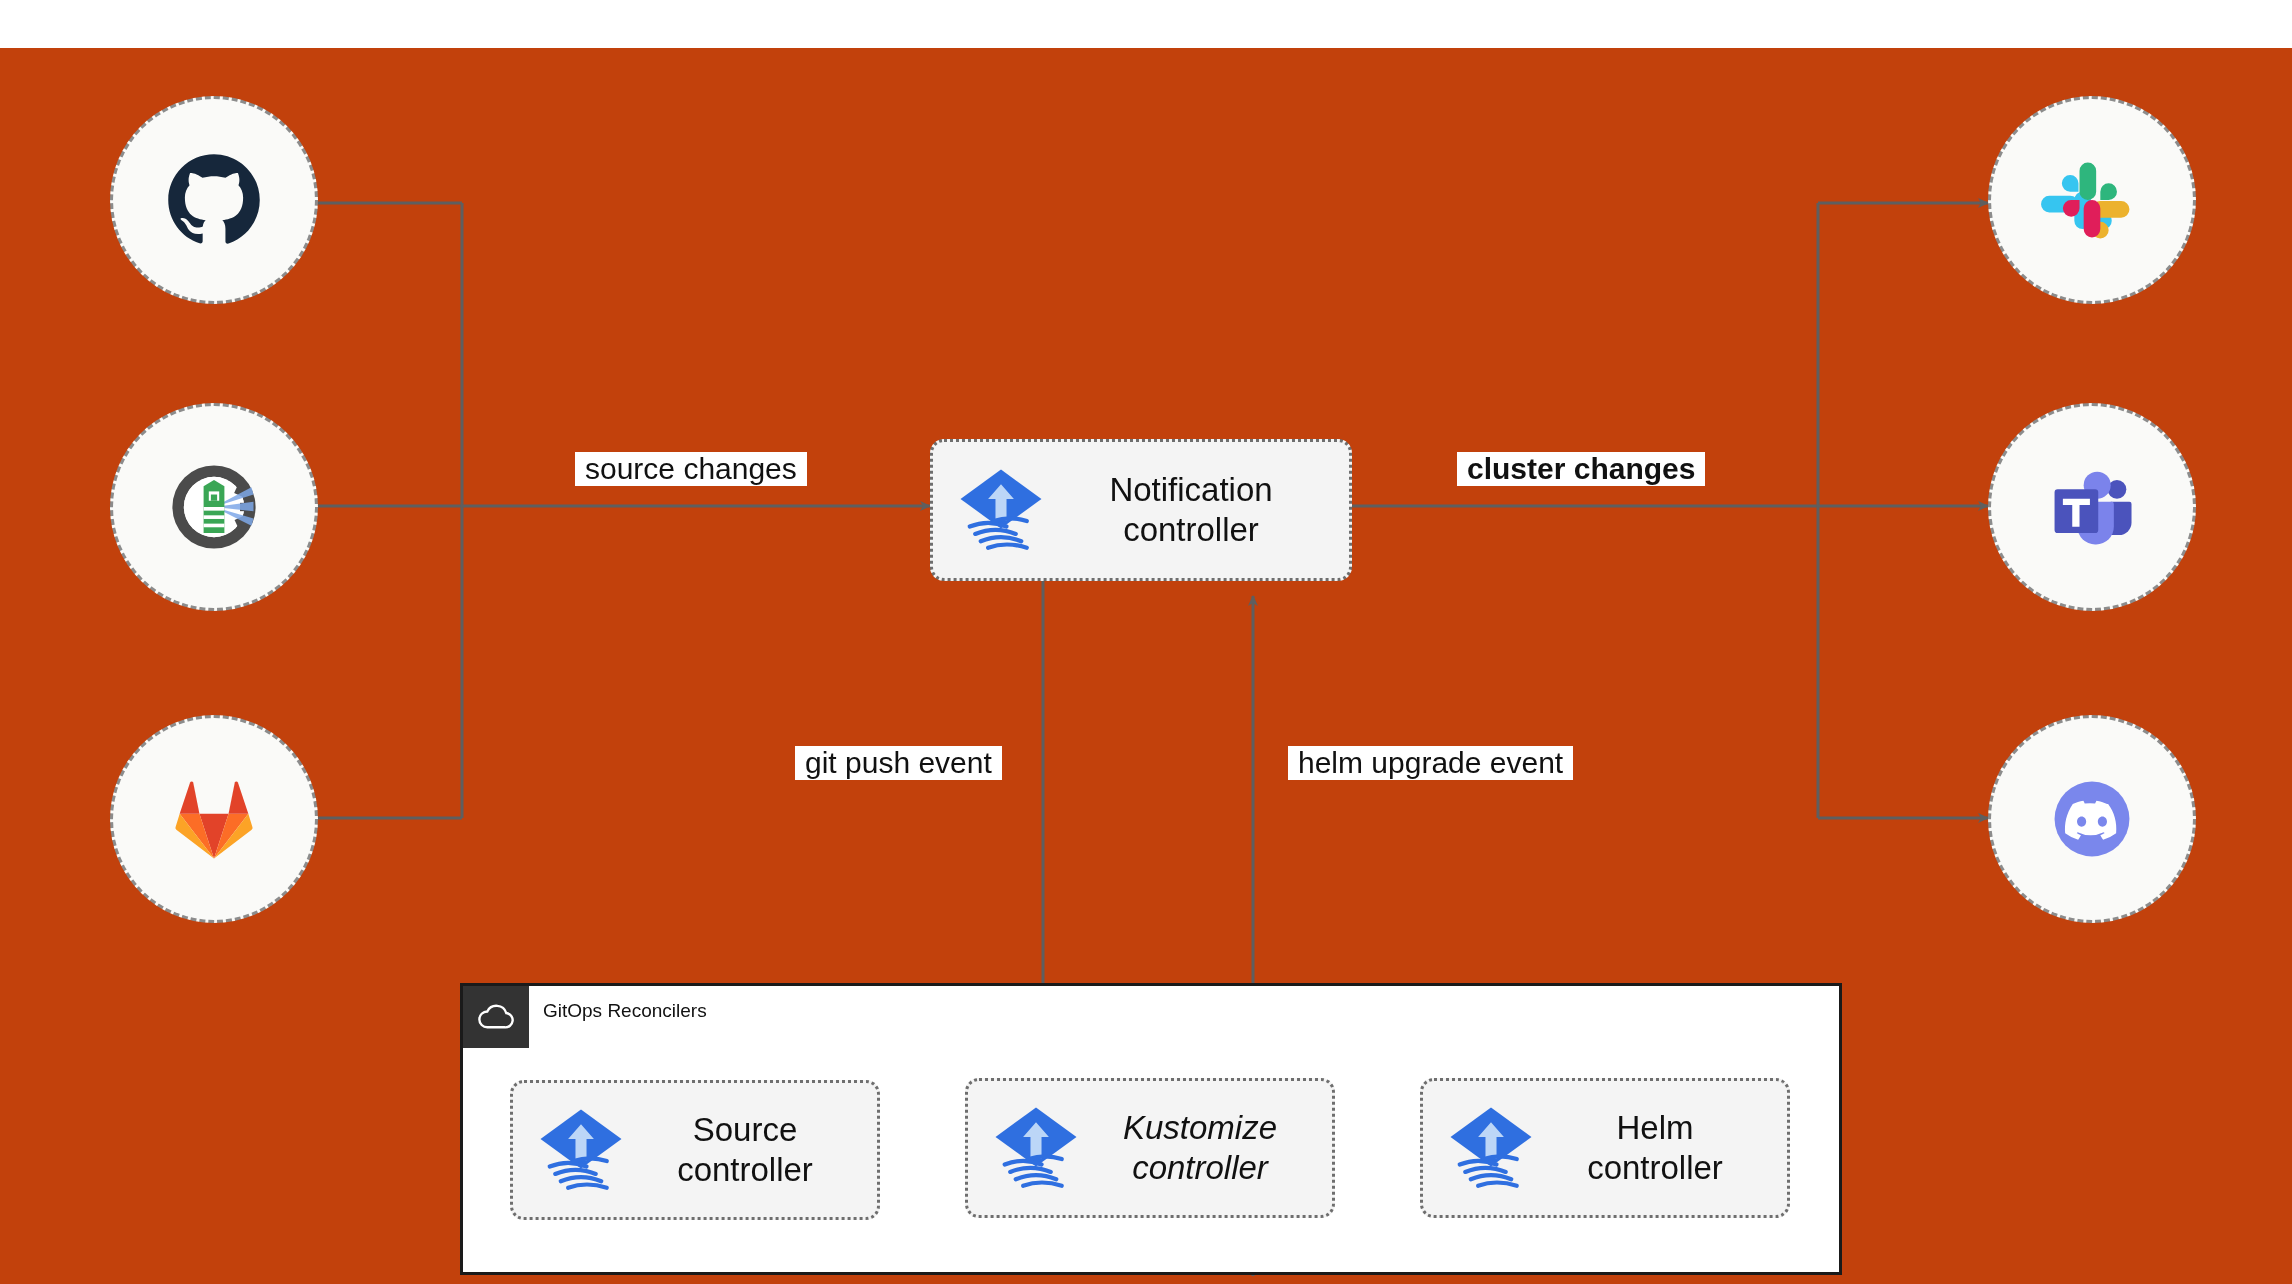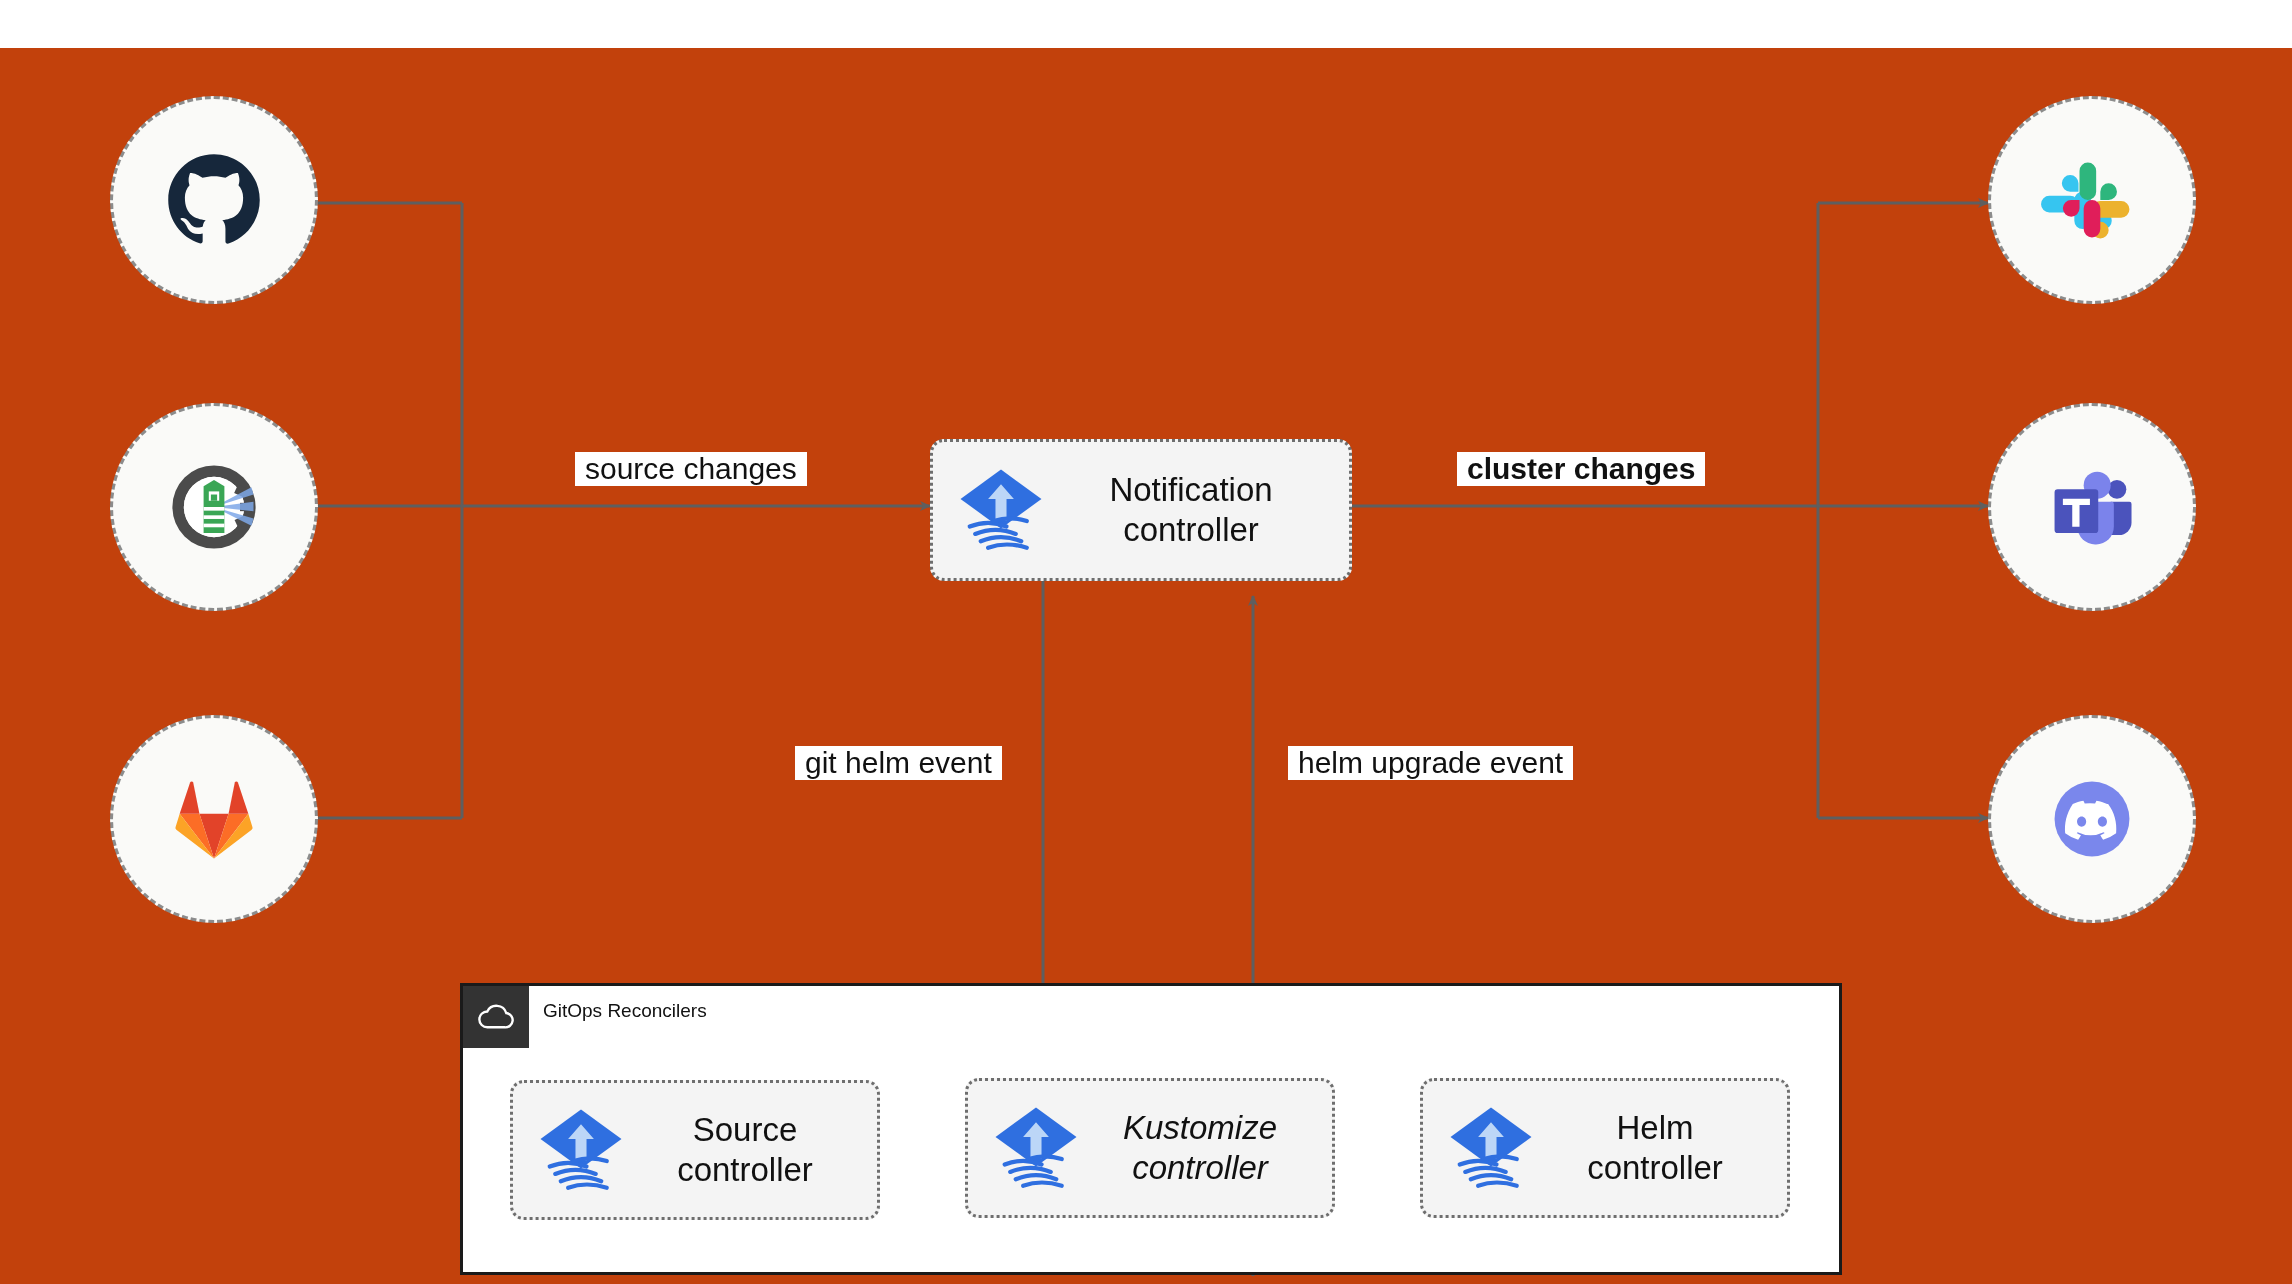--- a/index.html
+++ b/index.html
@@ -137,21 +137,21 @@
 
       <path d="M1253,1228 L1253,548" marker-end="url(#arrow)"></path>
 
       <path d="M880,1100 L944,1100" marker-end="url(#arrow)"></path>
       <path d="M1335,1100 L1400,1100" marker-end="url(#arrow)"></path>
     </g>
   </svg>
 
   <div class="edge-label" style="left:575px; top:404px;">source changes</div>
   <div class="edge-label" style="left:1457px; top:404px;font-weight:bold;">cluster changes</div>
-  <div class="edge-label" style="left:795px; top:698px;">git helm event</div>
+  <div class="edge-label" style="left:795px; top:698px;">git push event</div>
   <div class="edge-label" style="left:1288px; top:698px;">helm upgrade event</div>
 
   <div class="node-circle" style="left:110px; top:48px; width:208px; height:208px;">
     <svg class="logo" viewBox="0 0 100 100">
       <path fill="#16273b" d="M50 6C25.7 6 6 25.7 6 50c0 19.4 12.6 35.9 30.1 41.7 2.2.4 3-1 3-2.1v-7.4c-12.2 2.7-14.8-5.9-14.8-5.9-2-5.1-4.9-6.4-4.9-6.4-4-2.7.3-2.7.3-2.7 4.4.3 6.7 4.5 6.7 4.5 3.9 6.7 10.3 4.8 12.8 3.7.4-2.9 1.5-4.8 2.8-5.9-9.8-1.1-20-4.9-20-21.8 0-4.8 1.7-8.8 4.5-11.9-.5-1.1-2-5.6.4-11.6 0 0 3.7-1.2 12.1 4.5 3.5-1 7.3-1.5 11-1.5s7.5.5 11 1.5c8.4-5.7 12.1-4.5 12.1-4.5 2.4 6 .9 10.5.4 11.6 2.8 3.1 4.5 7.1 4.5 11.9 0 16.9-10.2 20.7-20 21.8 1.6 1.4 3 4.1 3 8.2v12.1c0 1.1.8 2.5 3 2.1C81.4 85.9 94 69.4 94 50 94 25.7 74.3 6 50 6z"></path>
     </svg>
   </div>
 
   <div class="node-circle" style="left:110px; top:355px; width:208px; height:208px;">
     <svg class="logo" viewBox="0 0 100 100">

